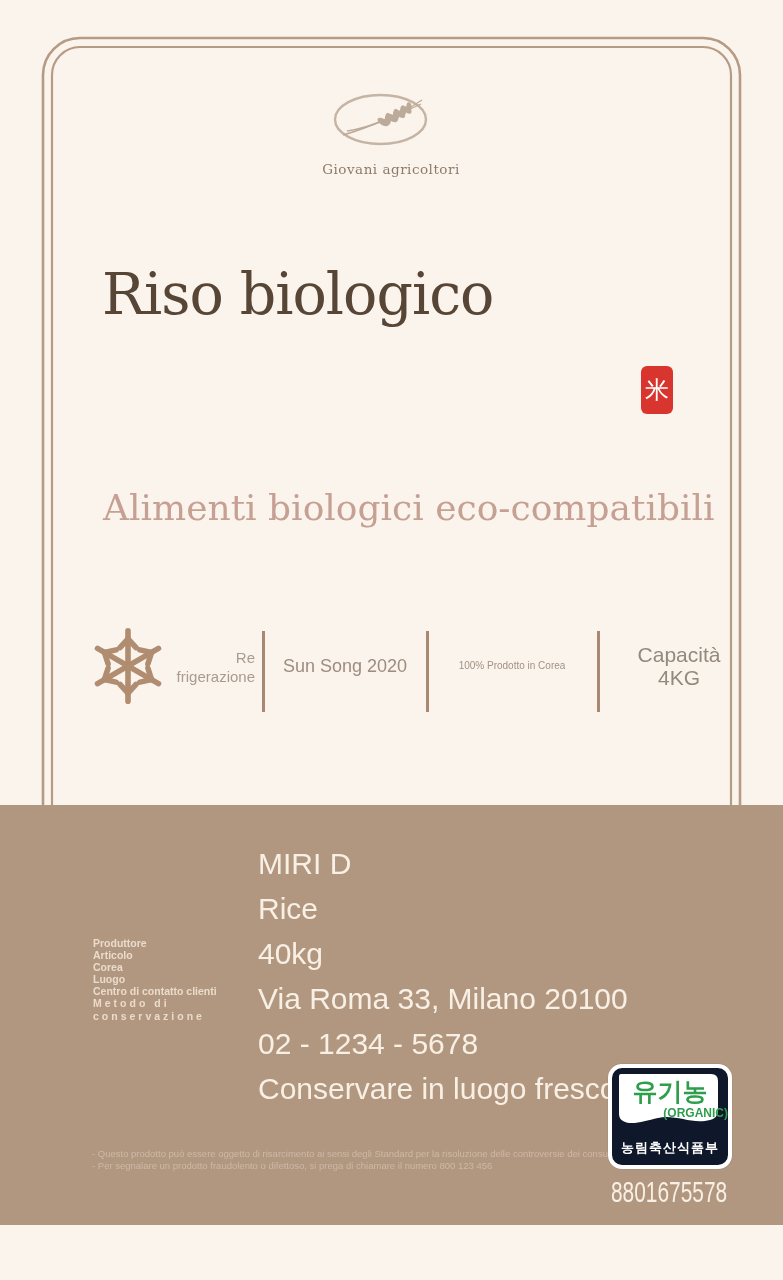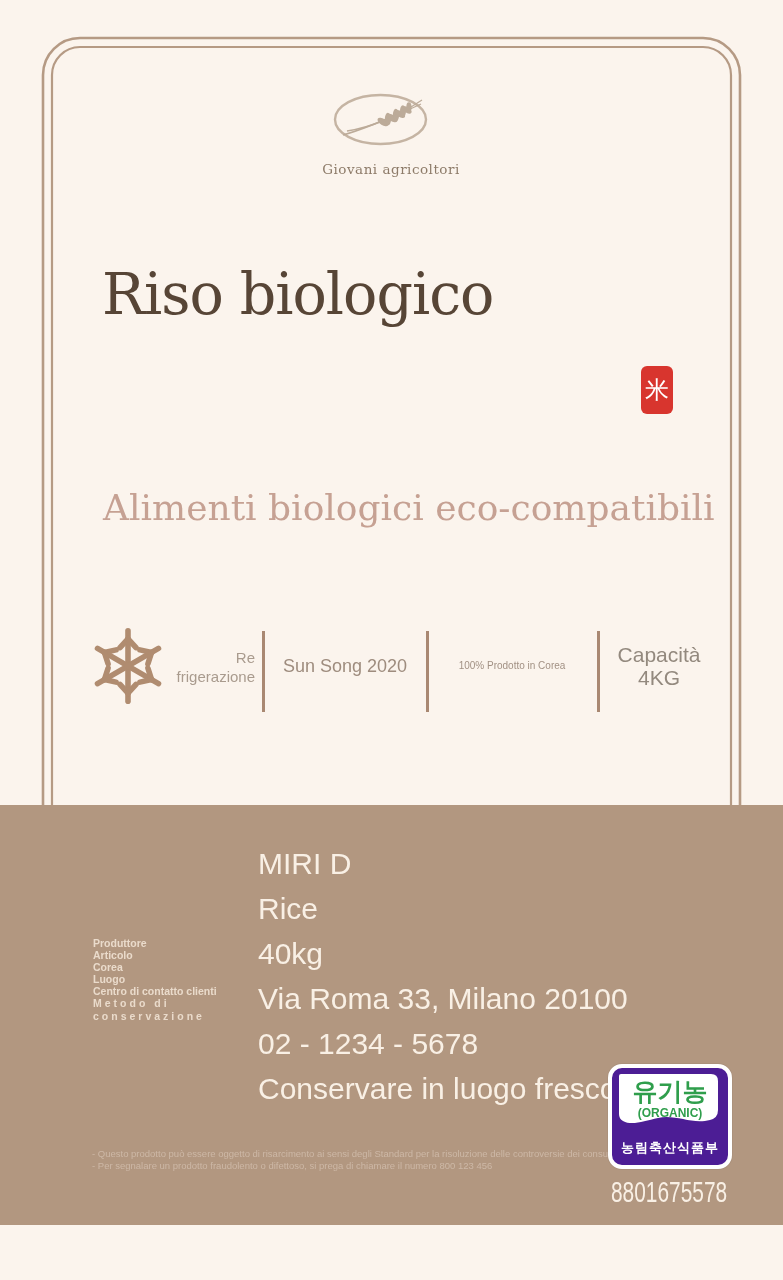--- a/index.html
+++ b/index.html
@@ -55,21 +55,21 @@
   .vdivider.d3 { left:597px; }
   .brand-year {
     position:absolute; left:272px; top:656px; width:146px;
     text-align:center; font-size:18px; color:#9e8c7e;
   }
   .origin {
     position:absolute; left:436px; top:660px; width:152px;
     text-align:center; font-size:10px; color:#a29184;
   }
   .capacity {
-    position:absolute; left:600px; top:643px; width:118px;
+    position:absolute; left:620px; top:643px; width:118px;
     text-align:center; font-size:21px; line-height:23px; color:#93897e;
   }
 
   
   .brown {
     position:absolute; left:0; top:805px; width:783px; height:475px;
     background:#b29780;
   }
   .labels-col {
     position:absolute; left:93px; top:132px; width:190px;
@@ -86,30 +86,30 @@
   }
   .barcode-number {
     position:absolute; left:611px; top:371px;
     font-size:29px; color:#f9f0e5; white-space:nowrap;
     transform:scaleX(0.72); transform-origin:left top; letter-spacing:0px;
   }
 
   
   .badge {
     position:absolute; left:608px; top:259px; width:124px; height:105px;
-    background:#4c1d95; border:4px solid #ffffff; border-radius:14px;
+    background:#0f172a; border:4px solid #ffffff; border-radius:14px;
     box-shadow:0 0 0 1px rgba(0,0,0,0.04);
   }
   .badge svg { position:absolute; left:0; top:0; }
   .badge .kr {
     position:absolute; left:0; top:10px; width:100%; text-align:center;
     color:#2f9e4c; font-weight:bold; font-size:25px; line-height:27px;
   }
   .badge .en {
-    position:absolute; left:0; top:38px; width:100%; text-align:center;
+    position:absolute; left:0; top:38px; width:100%; text-align:right;
     color:#2f9e4c; font-weight:bold; font-size:12px;
   }
   .badge .ministry {
     position:absolute; left:0; bottom:8px; width:100%; text-align:center;
     color:#ffffff; font-weight:bold; font-size:13px; letter-spacing:1px;
   }
 </style>
 </head>
 <body>
 

